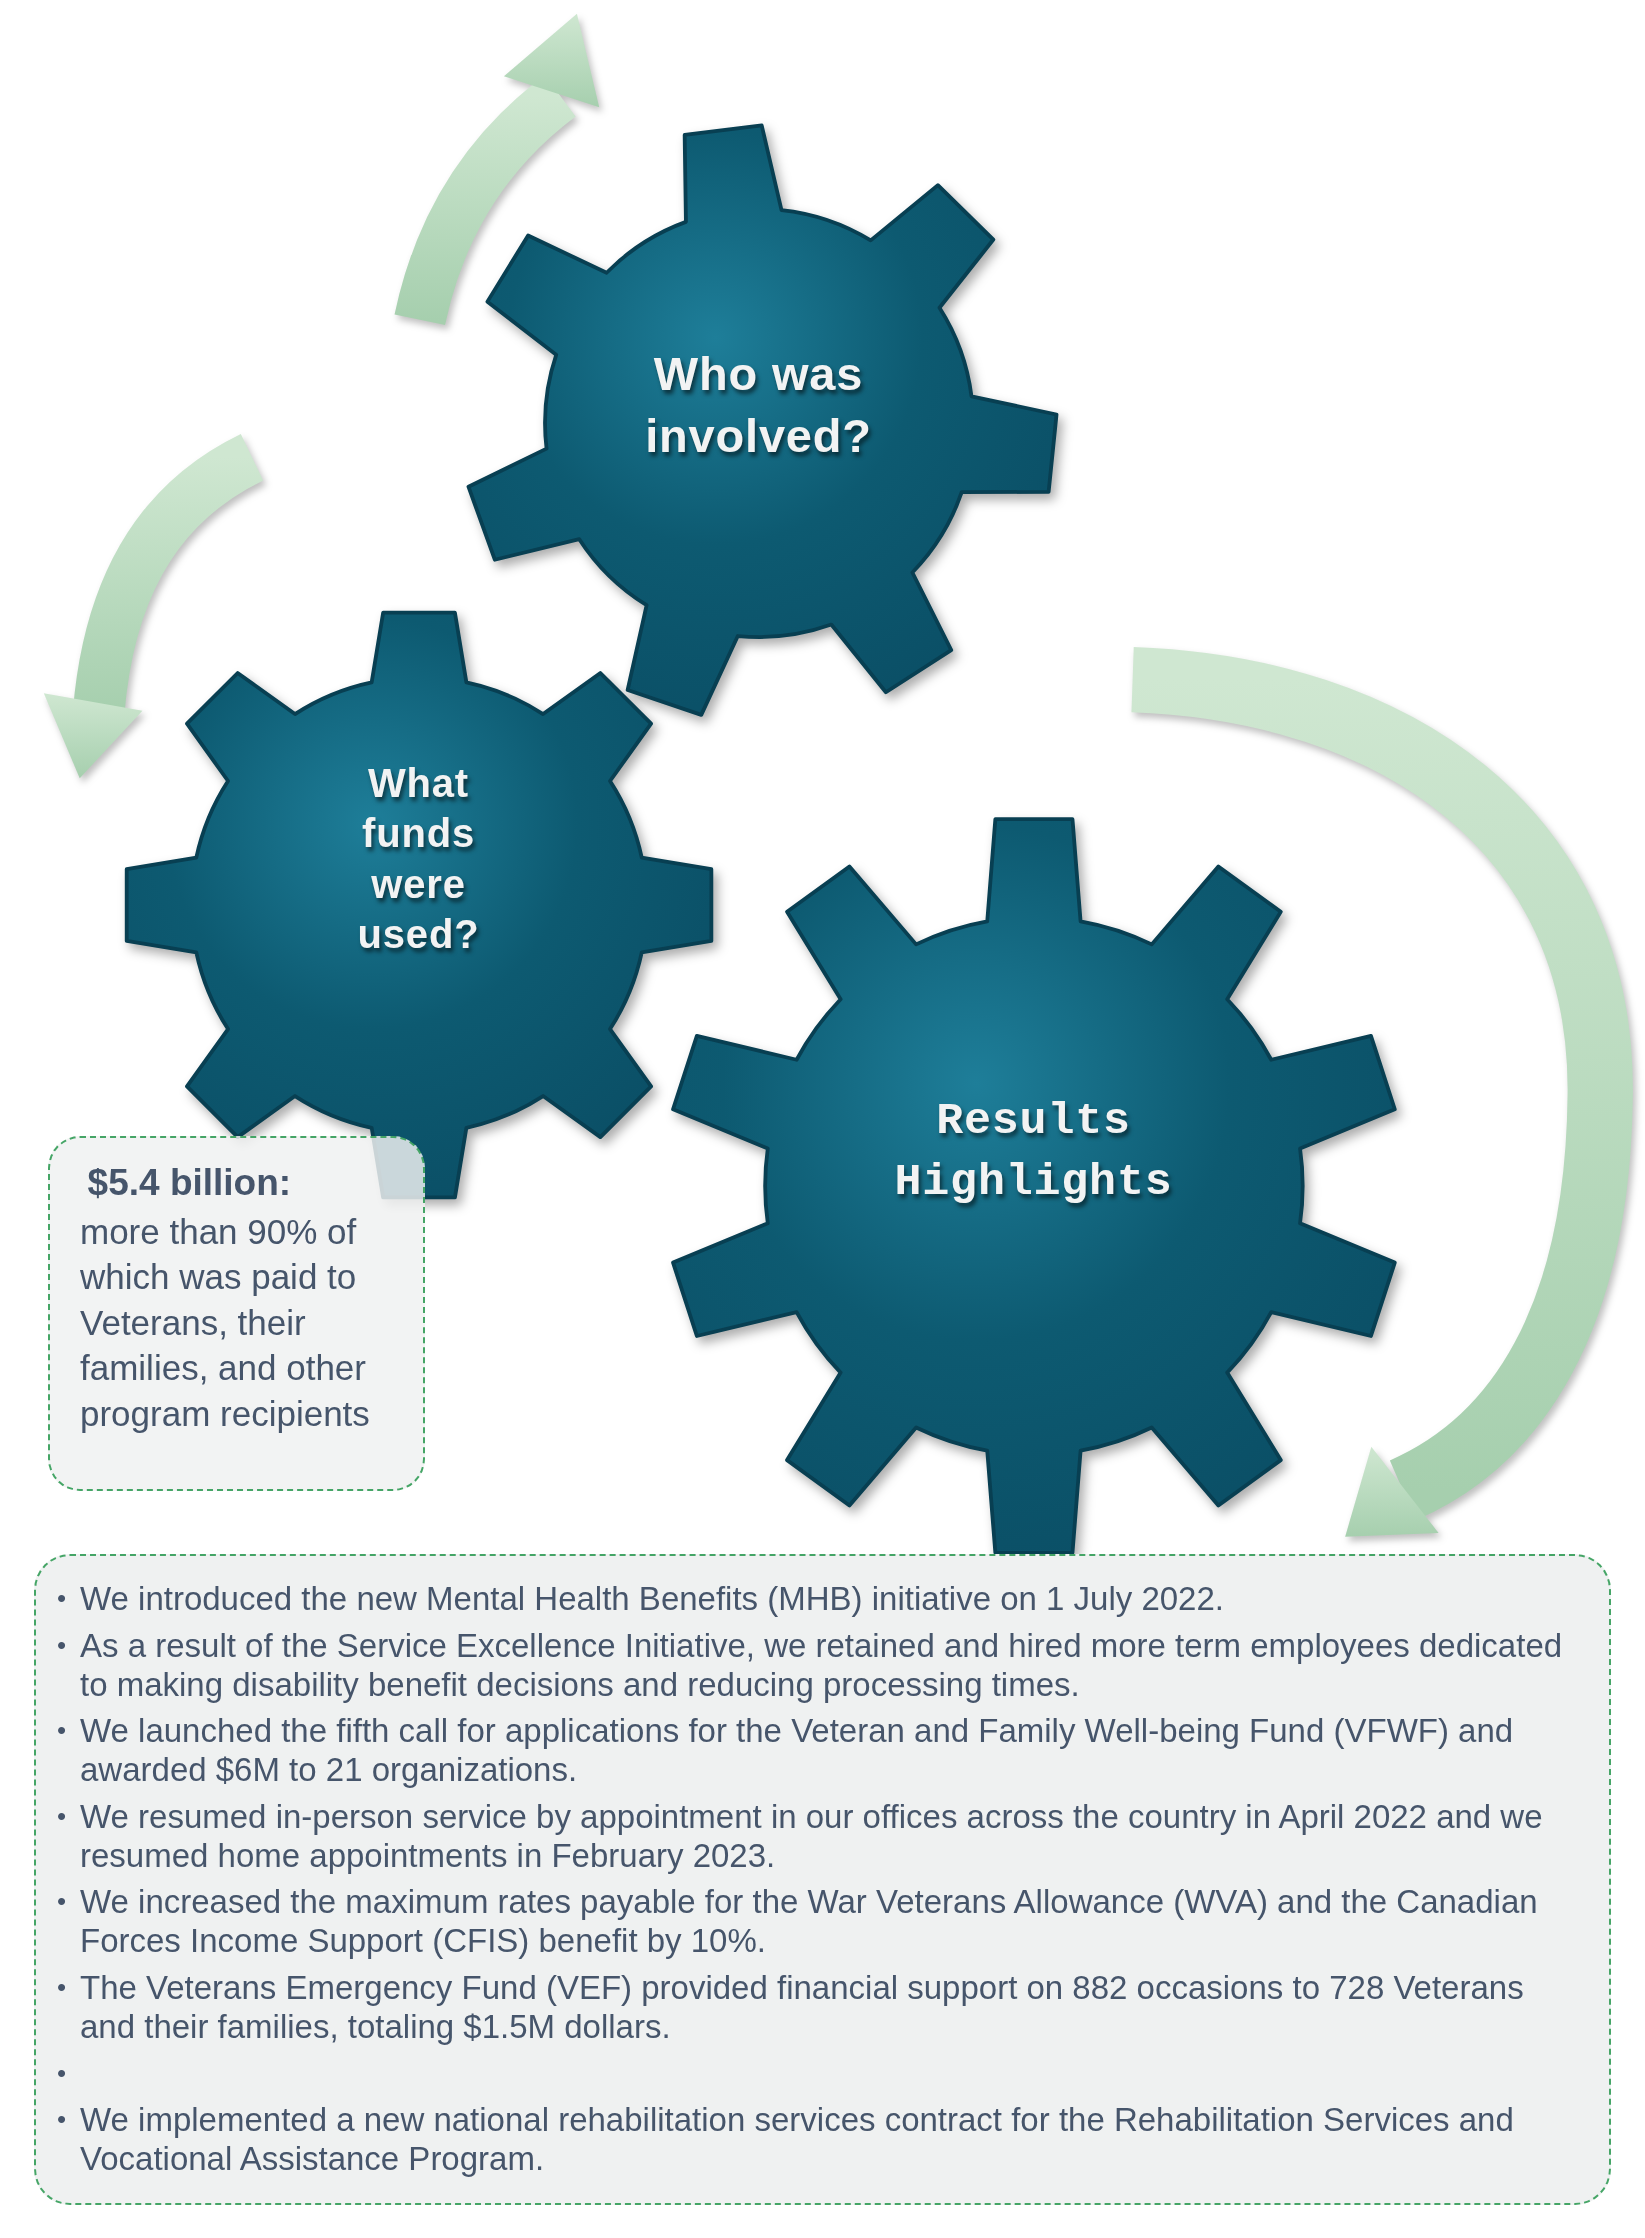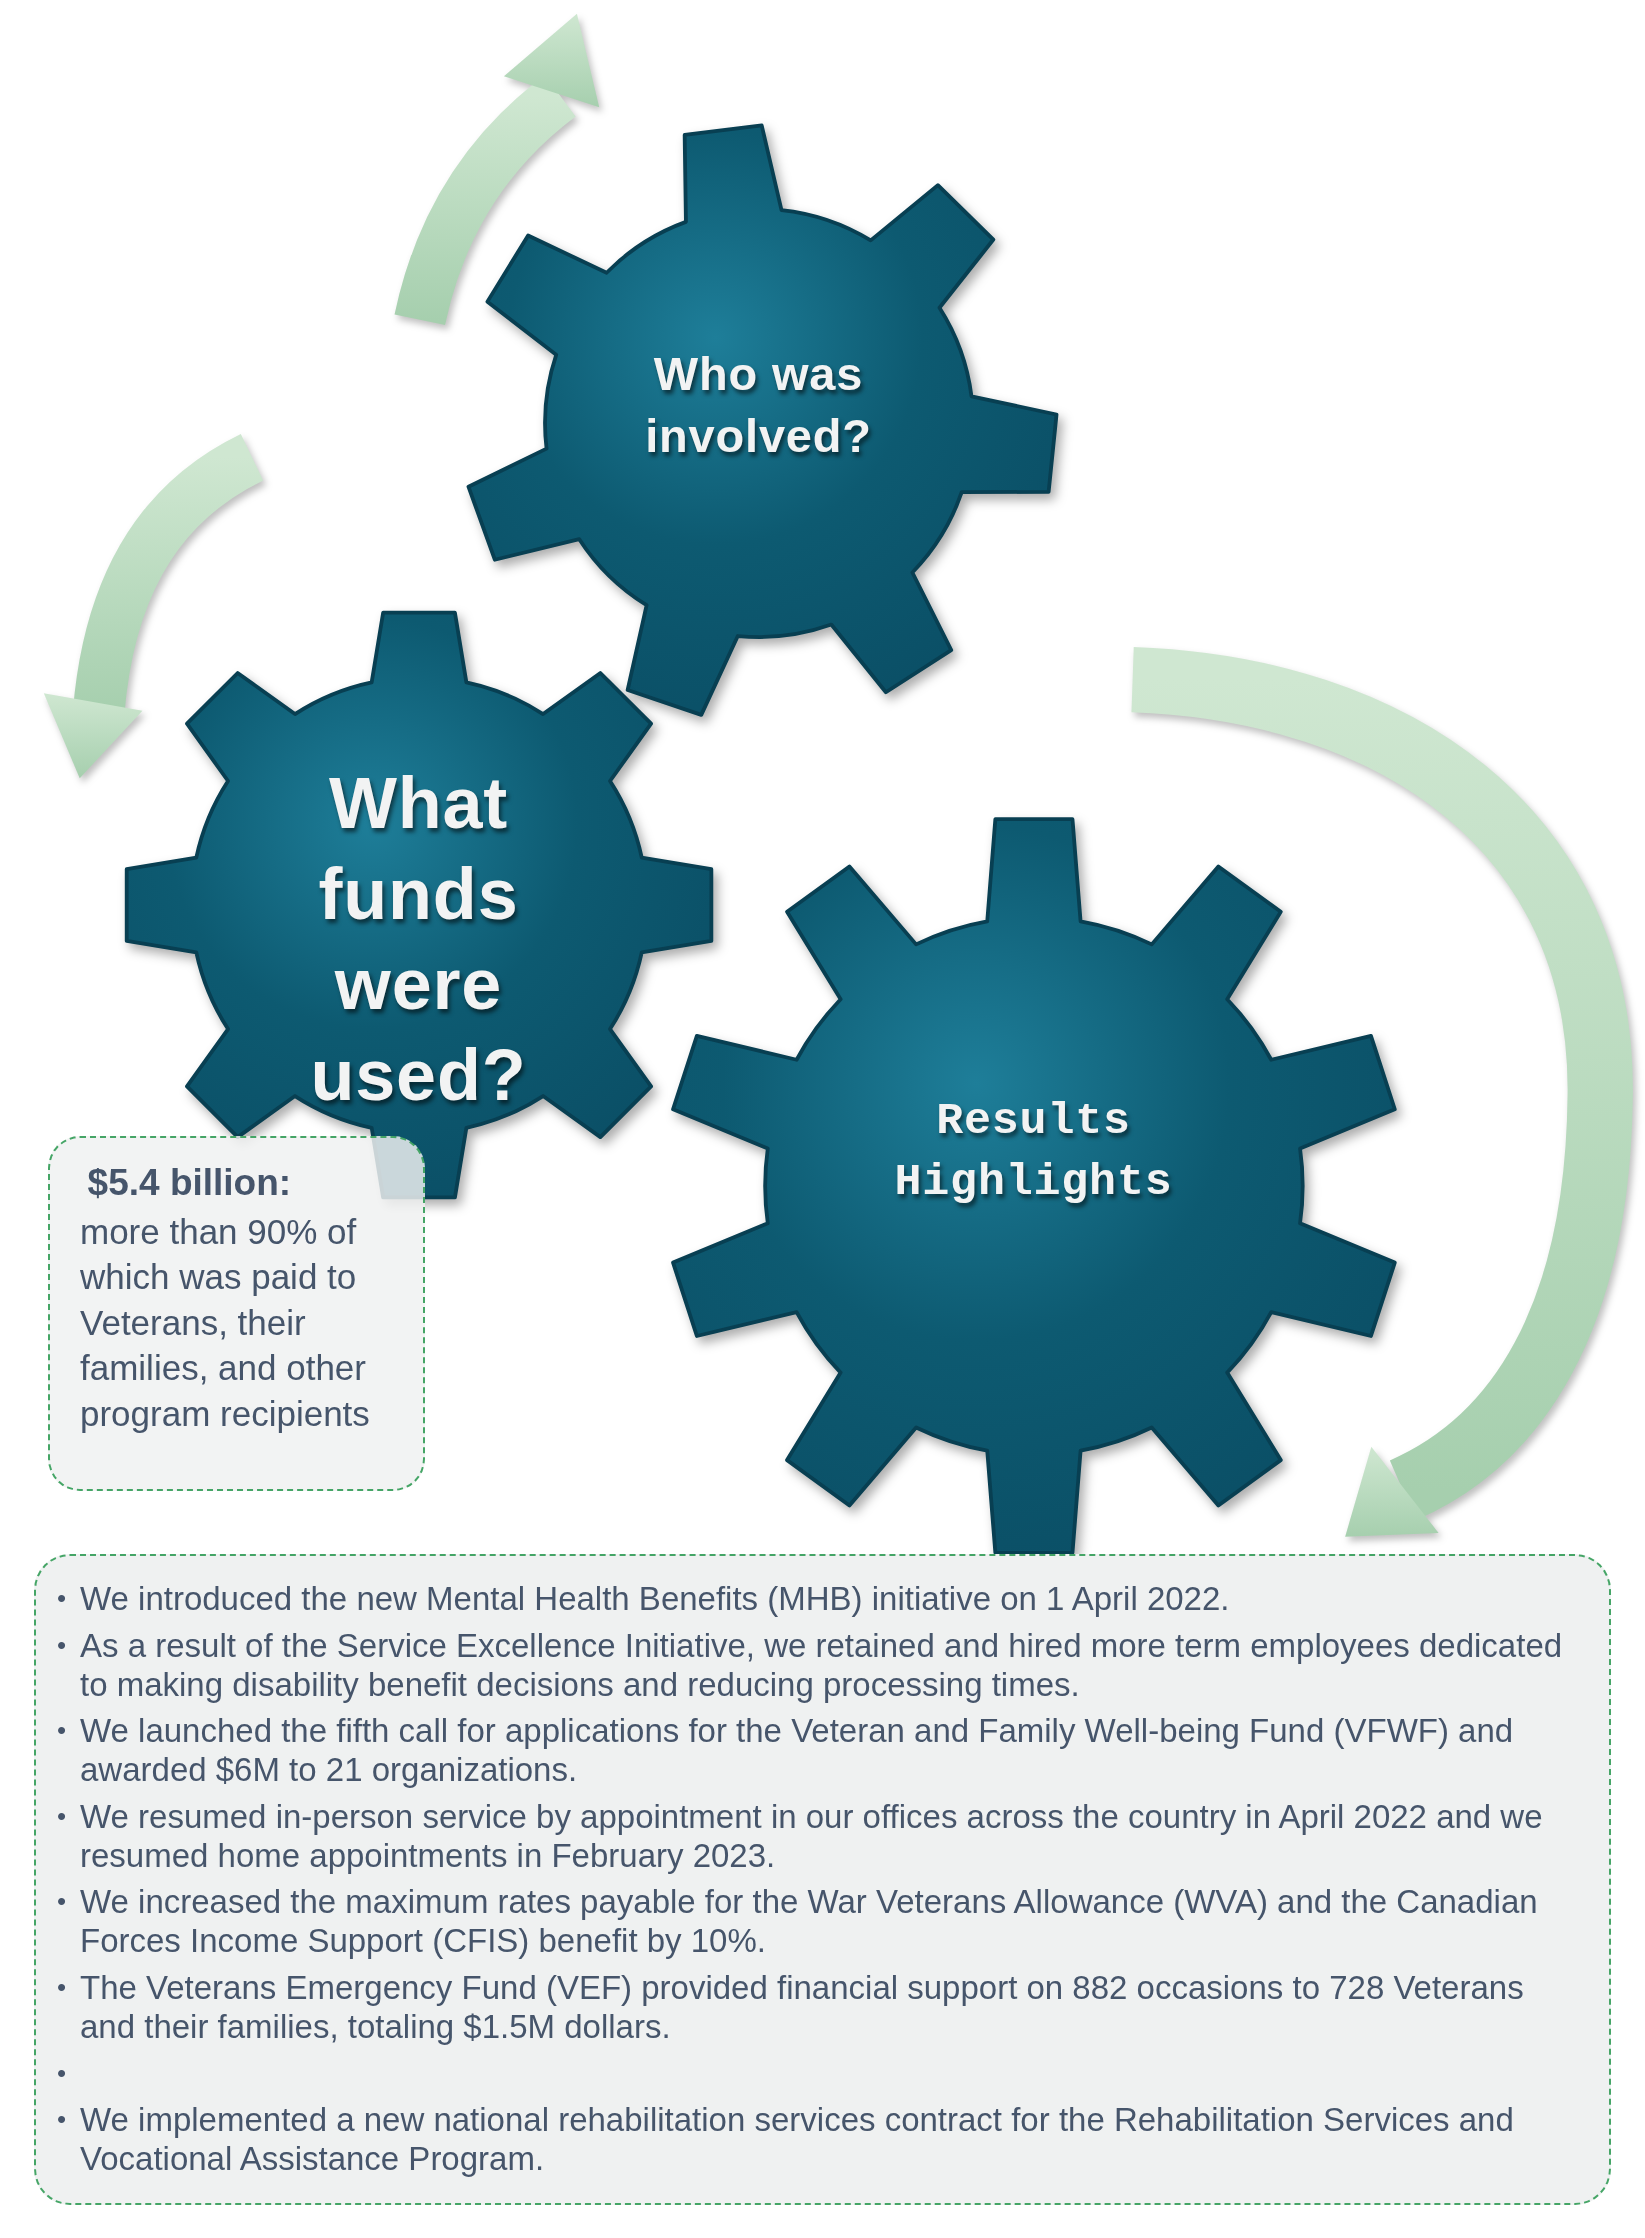--- a/index.html
+++ b/index.html
@@ -12,21 +12,21 @@
     position:relative; width:1645px; height:2239px; background:#ffffff; overflow:hidden;
     font-family:"Liberation Sans","DejaVu Sans",sans-serif; color:var(--text-dark);
   }
   .scene{position:absolute; left:0; top:0; width:1645px; height:2239px; z-index:2;}
   .gear-label{
     position:absolute; z-index:3; color:var(--gear-text); font-weight:700; text-align:center;
     white-space:pre-line; letter-spacing:0.8px;
     text-shadow:2.3px 3.8px 4.6px rgba(0,0,0,0.55);
   }
   #gear-label-1{left:493px; top:343px; width:531px; font-size:47px; line-height:1.32;}
-  #gear-label-2{left:191px; top:758px; width:455px; font-size:72px; line-height:1.26;}
+  #gear-label-2{left:191px; top:758px; width:455px; font-size:40px; line-height:1.26;}
   #gear-label-3{left:692px; top:1092px; width:683px; font-size:45px; line-height:1.35;font-family:Liberation Mono, monospace;}
   .callout{
     position:absolute; box-sizing:border-box; background:var(--box-bg);
     border:2.3px dashed var(--box-border); border-radius:32px;
     font-size:35px; line-height:1.3; color:var(--text-dark);
   }
   .callout .b{font-weight:700; font-size:37px;}
   #callout-top{left:1006px; top:138px; width:559px; height:370px; padding:20px 59px 20px 27px; z-index:1;}
   #callout-top .marker{font-size:20px; position:relative; top:-7.6px; margin:0 12px 0 3px;}
   #callout-left{left:48px; top:1136px; width:377px; height:355px; padding:21px 20px 20px 30px;
@@ -87,21 +87,21 @@
 
   <div class="callout" id="callout-left">
     <p style="margin:0"><span class="b">$5.4 billion:</span><span>more than 90% of which was paid to Veterans, their families, and other program recipients</span></p>
   </div>
 
   <div class="bottom-box">
     <div>
 
     <div class="hl-item">
           <span class="bt">•</span>
-          <p class="tx">We introduced the new Mental Health Benefits (MHB) initiative on 1 April 2022.</p>
+          <p class="tx">We introduced the new Mental Health Benefits (MHB) initiative on 1 July 2022.</p>
         </div>
         <div class="hl-item">
           <span class="bt">•</span>
           <p class="tx">As a result of the Service Excellence Initiative, we retained and hired more term employees dedicated to making disability benefit decisions and reducing processing times.</p>
         </div>
         <div class="hl-item">
           <span class="bt">•</span>
           <p class="tx">We launched the fifth call for applications for the Veteran and Family Well-being Fund (VFWF) and awarded $6M to 21 organizations.</p>
         </div>
         <div class="hl-item">

